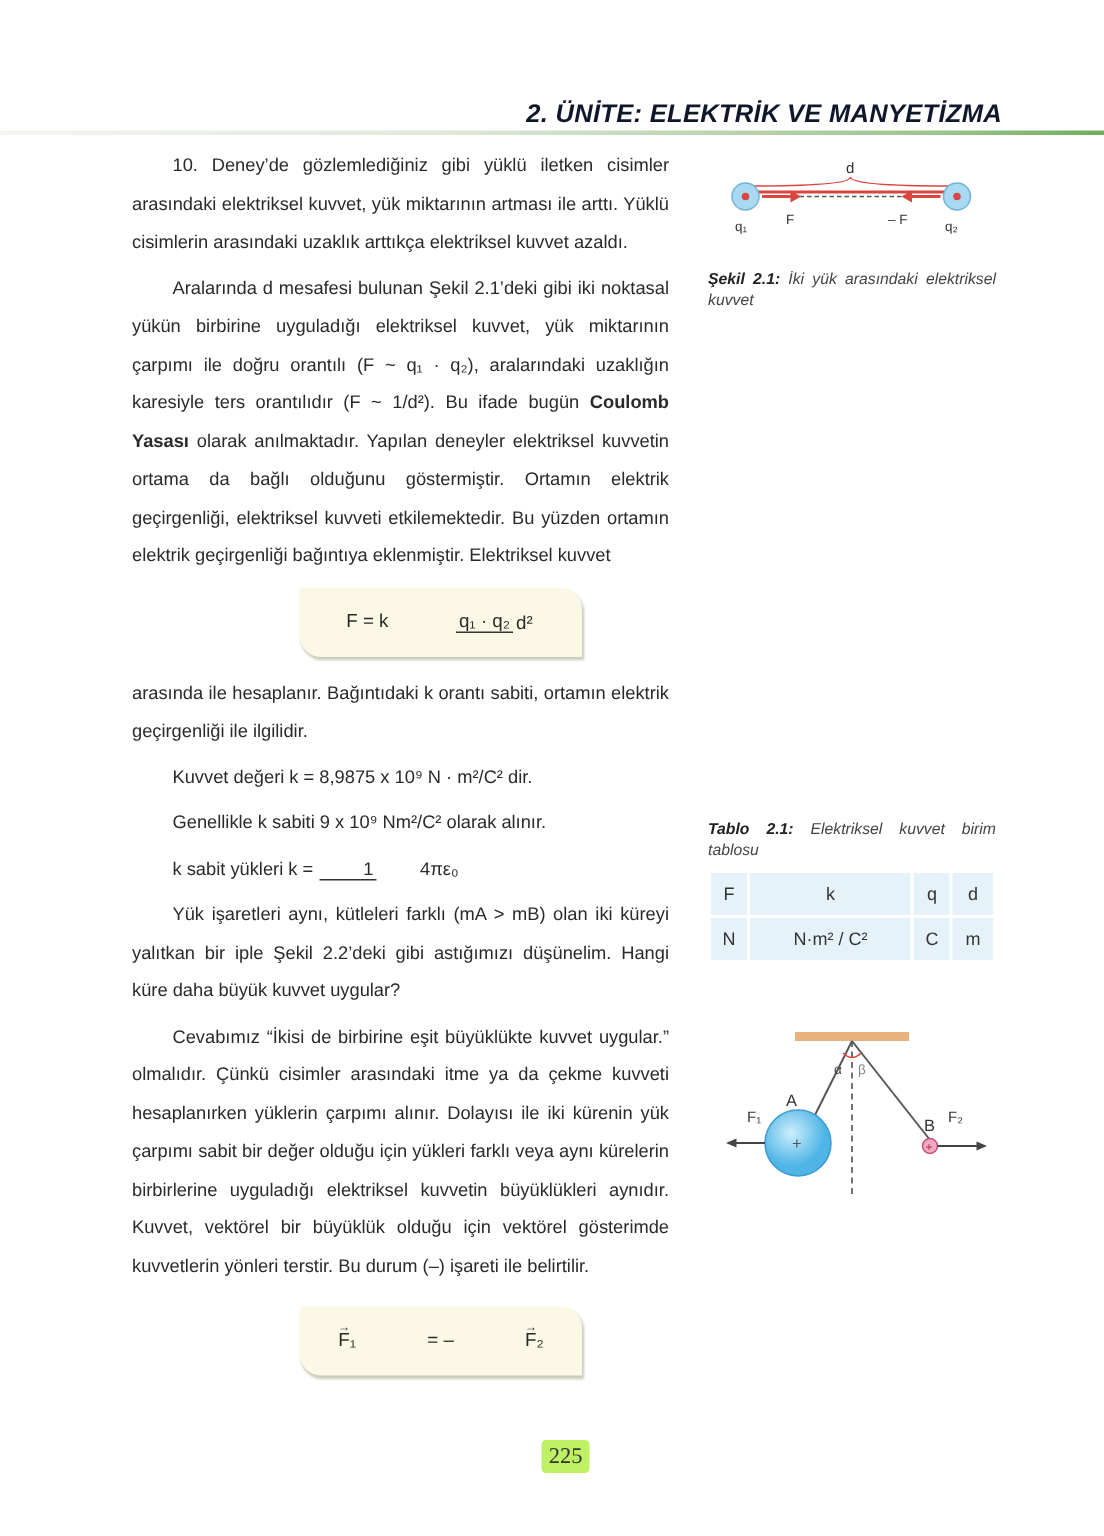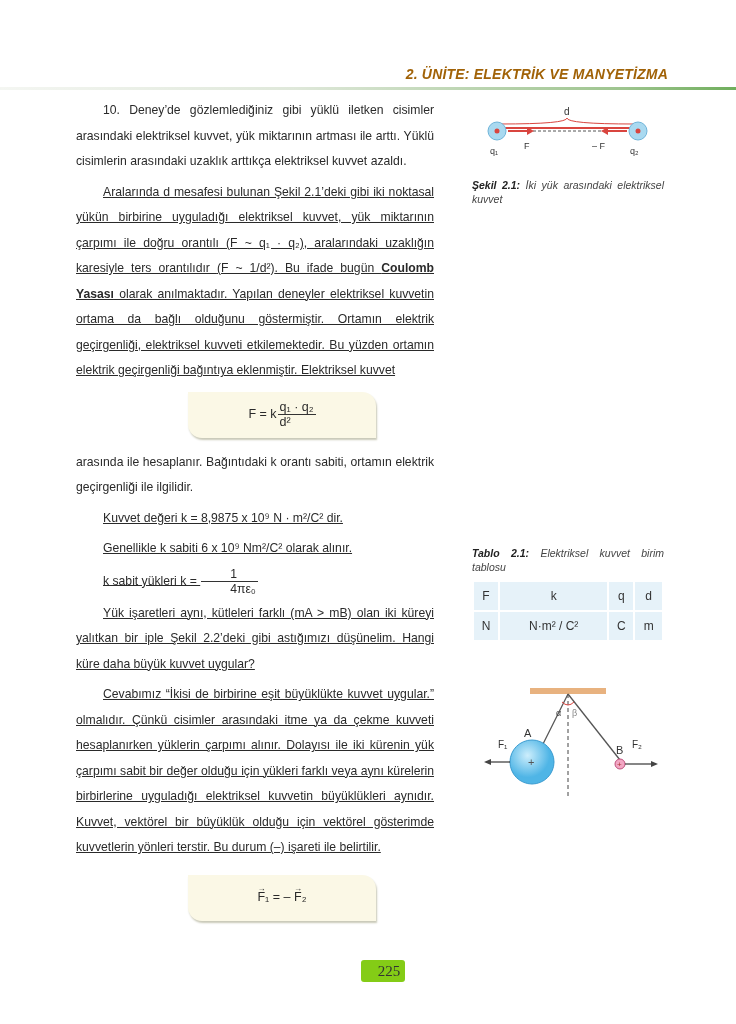--- a/index.html
+++ b/index.html
@@ -1,43 +1,43 @@
 <!DOCTYPE html>
 <html><head>
 <meta charset="utf-8">
 <style>
   html, body { margin:0; padding:0; background:#ffffff; }
   body { width:736px; height:1024px; position:relative; overflow:hidden;
          font-family:"Liberation Sans", sans-serif; color:#2a2a2a; }
-  .header-title { position:absolute; right:68px; top:66px; font-size:14px; font-weight:bold;
-         font-style:italic; color:#a16207; letter-spacing:0.2px; }
+  .header-title { position:absolute; right:68px; top:66px; font-size:17px; font-weight:bold;
+         font-style:italic; color:#0f172a; letter-spacing:0.2px; }
   .header-rule { position:absolute; left:0; right:0; top:87px; height:3px;
          background:linear-gradient(to right, #f4f6f2 0%, #dfe8da 40%, #9dc48e 85%, #6fae5c 100%); }
-  .main { position:absolute; left:76px; top:98px; width:358px; font-size:12.2px; line-height:25.5px; }
+  .main { position:absolute; left:88px; top:98px; width:358px; font-size:12.2px; line-height:25.5px; }
   .main p { margin:0; text-align:justify; }
   .indent { text-indent:27px; }
   .pad { padding-left:27px; }
-  .sp { margin-top:5px !important;text-decoration:underline; }
+  .sp { margin-top:5px !important; }
   .formula-box { position:relative; width:188px; height:46px; margin:8px 0 12px 112px;
          background:#fbf8e6; border-radius:0 14px 0 14px; box-shadow:1px 2px 2px #c9c9b8;
-         display:flex; align-items:center; justify-content:center; font-size:12.5px; }
-  .frac { display:inline-flex; flex-direction:column; vertical-align:middle;
+         display:flex; align-items:center; justify-content:center; font-size:12.5px;gap:44px; }
+  .frac { display:inline-flex; flex-direction:row; align-items:center; vertical-align:middle;
           line-height:14px; margin-left:1px; }
   .frac .num { border-bottom:1px solid #333; padding:0 2px; }
   .frac .den { padding:0 2px; }
   .vec { position:relative; display:inline-block; }
   .vec::before { content:"\2192"; position:absolute; top:-9px; left:0px; font-size:8px; }
   .side { position:absolute; left:472px; width:192px; }
   .caption { font-size:10.5px; font-style:italic; color:#444; line-height:14px; text-align:justify; }
   .caption b { color:#222;margin-top:13px; }
   table.units { border-collapse:collapse; width:192px; font-size:12px; color:#333; }
   table.units td { background:#e6f2f9; border:2px solid #ffffff; height:26px; text-align:center; }
-  .page-num { position:absolute; left:361px; top:960px; width:32px; height:22px; background:#84cc16;
+  .page-num { position:absolute; left:361px; top:960px; width:32px; height:22px; background:#bef264;
          font-family:"Liberation Serif", serif; font-size:15px; text-align:center; line-height:22px;
-         border-radius:3px; color:#333;padding-left:12px; }
+         border-radius:3px; color:#333; }
 </style>
 </head>
 <body>
 
 <div class="header-title">2. ÜNİTE: ELEKTRİK VE MANYETİZMA</div>
 <div class="header-rule"></div>
 
 <div class="main">
   <p class="indent">10. Deney’de gözlemlediğiniz gibi yüklü iletken cisimler arasındaki elektriksel kuvvet, yük miktarının artması ile arttı. Yüklü cisimlerin arasındaki uzaklık arttıkça elektriksel kuvvet azaldı.</p>
   <p class="indent sp">
@@ -47,21 +47,21 @@
   <div class="formula-box">
     <span>F = k</span>
     <span class="frac">
       <span class="num">q₁ · q₂</span>
       <span class="den">d²</span>
     </span>
   </div>
 
   <p>arasında ile hesaplanır. Bağıntıdaki k orantı sabiti, ortamın elektrik geçirgenliği ile ilgilidir.</p>
   <p class="pad sp">Kuvvet değeri k = 8,9875 x 10⁹ N · m²/C² dir.</p>
-  <p class="pad sp">Genellikle k sabiti 6 x 10⁹ Nm²/C² olarak alınır.</p>
+  <p class="pad sp">Genellikle k sabiti 9 x 10⁹ Nm²/C² olarak alınır.</p>
   <p class="indent sp">
     <span>k sabit yükleri k = </span><span class="frac">
         <span class="num">1</span>
         <span class="den">4πε₀</span>
       </span>
   </p>
   <p class="indent sp">Yük işaretleri aynı, kütleleri farklı (mA &gt; mB) olan iki küreyi yalıtkan bir iple Şekil 2.2’deki gibi astığımızı düşünelim. Hangi küre daha büyük kuvvet uygular?</p>
   <p class="indent sp">Cevabımız “İkisi de birbirine eşit büyüklükte kuvvet uygular.” olmalıdır. Çünkü cisimler arasındaki itme ya da çekme kuvveti hesaplanırken yüklerin çarpımı alınır. Dolayısı ile iki kürenin yük çarpımı sabit bir değer olduğu için yükleri farklı veya aynı kürelerin birbirlerine uyguladığı elektriksel kuvvetin büyüklükleri aynıdır. Kuvvet, vektörel bir büyüklük olduğu için vektörel gösterimde kuvvetlerin yönleri terstir. Bu durum (–) işareti ile belirtilir.</p>
 
   <div class="formula-box" style="margin-top:14px;">

